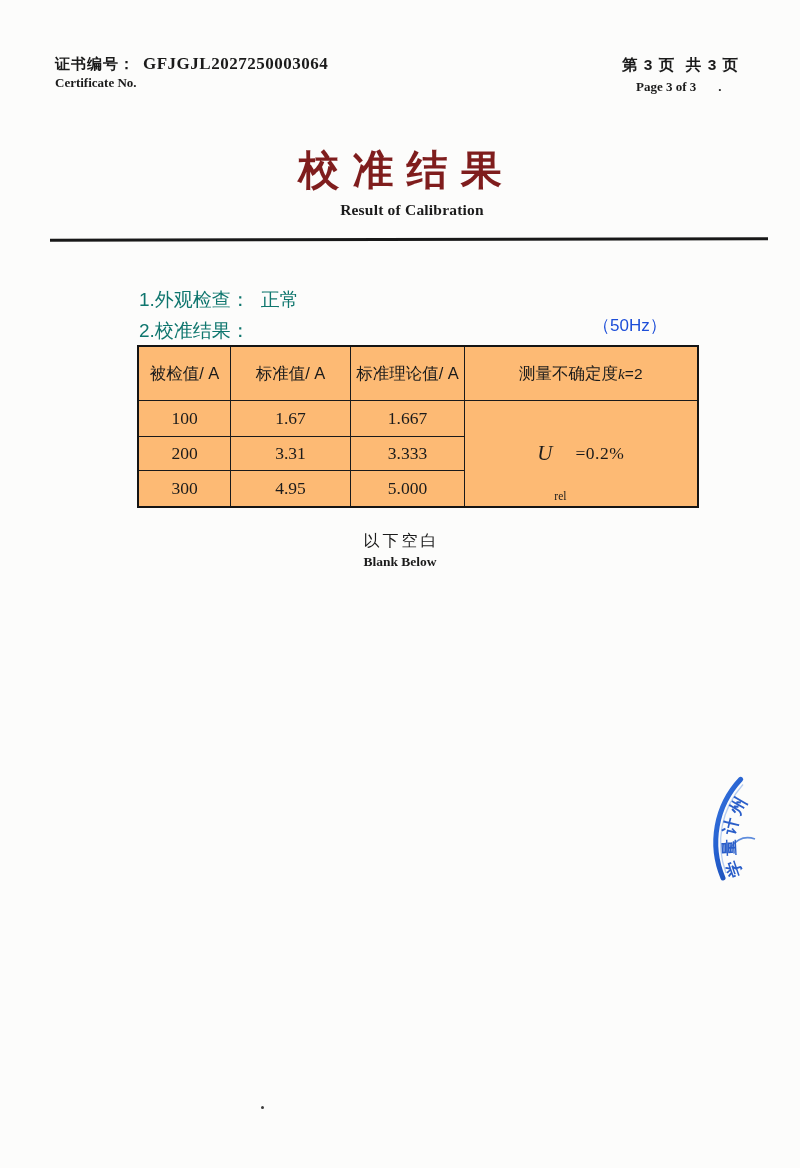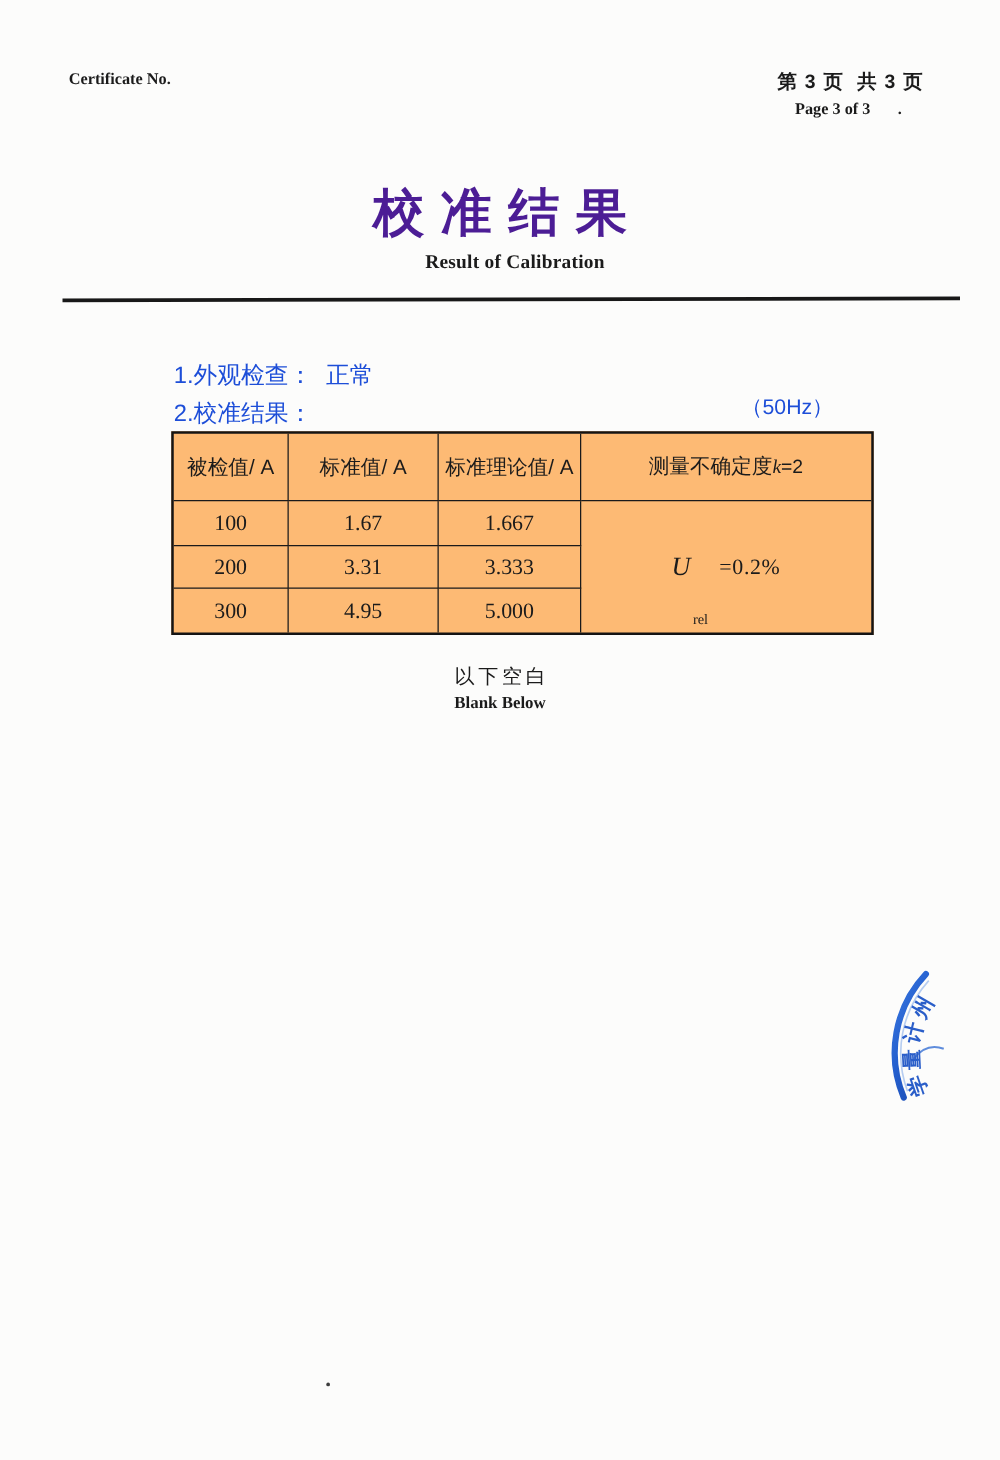--- a/index.html
+++ b/index.html
@@ -36,34 +36,34 @@
     font-family: "Liberation Serif", "DejaVu Serif", serif;
     font-size: 13px; font-weight: 700; margin-top: 3px; margin-left: 14px;
     display: flex;
   }
   .page-en-dot { margin-left: 22px; }
 
   
   .doc-title {
     position: absolute; top: 143px; left: 0; width: 100%;
     text-align: center; font-size: 41px; font-weight: 700;
-    letter-spacing: 0.32em; text-indent: 0.32em; color: #4c1d95;
+    letter-spacing: 0.32em; text-indent: 0.32em; color: #7f1d1d;
   }
   .doc-subtitle {
     position: absolute; top: 201px; left: 0; width: 100%;
     text-align: center; font-family: "Liberation Serif", "DejaVu Serif", serif;
     font-size: 15.5px; font-weight: 700; letter-spacing: 0.2px; padding-left: 24px;
   }
   .title-rule {
     position: absolute; left: 50px; top: 238px; width: 718px; height: 2.5px;
     background: #181818; transform: rotate(-0.12deg);
   }
 
   
-  .section-line { position: absolute; font-size: 19px; color: #1d4ed8; }
+  .section-line { position: absolute; font-size: 19px; color: #0f766e; }
   .sec-1 { left: 139px; top: 287px; }
   .sec-2 { left: 139px; top: 318px; }
   .sec-value { margin-left: 11px; }
   .freq-note {
     position: absolute; left: 593px; top: 314px; font-size: 17px; color: #1d4ed8;
   }
 
   
   .cal-table {
     position: absolute; left: 137px; top: 345px;
@@ -123,20 +123,24 @@
     width: 3px; height: 3px; background: #3c3c3c; border-radius: 50%;
   }
   .stamp-wrap { position: absolute; left: 698px; top: 770px; width: 102px; height: 125px; }
 </style>
 </head>
 <body>
 
 <div class="page">
 
   <div class="cert-block">
+    <div class="cert-line">
+      <span class="cert-label">证书编号：</span>
+      <span class="cert-no">GFJGJL2027250003064</span>
+    </div>
     <div class="cert-en">Certificate No.</div>
   </div>
 
   <div class="page-block">
     <div class="page-cn">第 3 页  共 3 页</div>
     <div class="page-en-line">
       <span>Page 3 of 3</span>
       <span class="page-en-dot">.</span>
     </div>
   </div>

